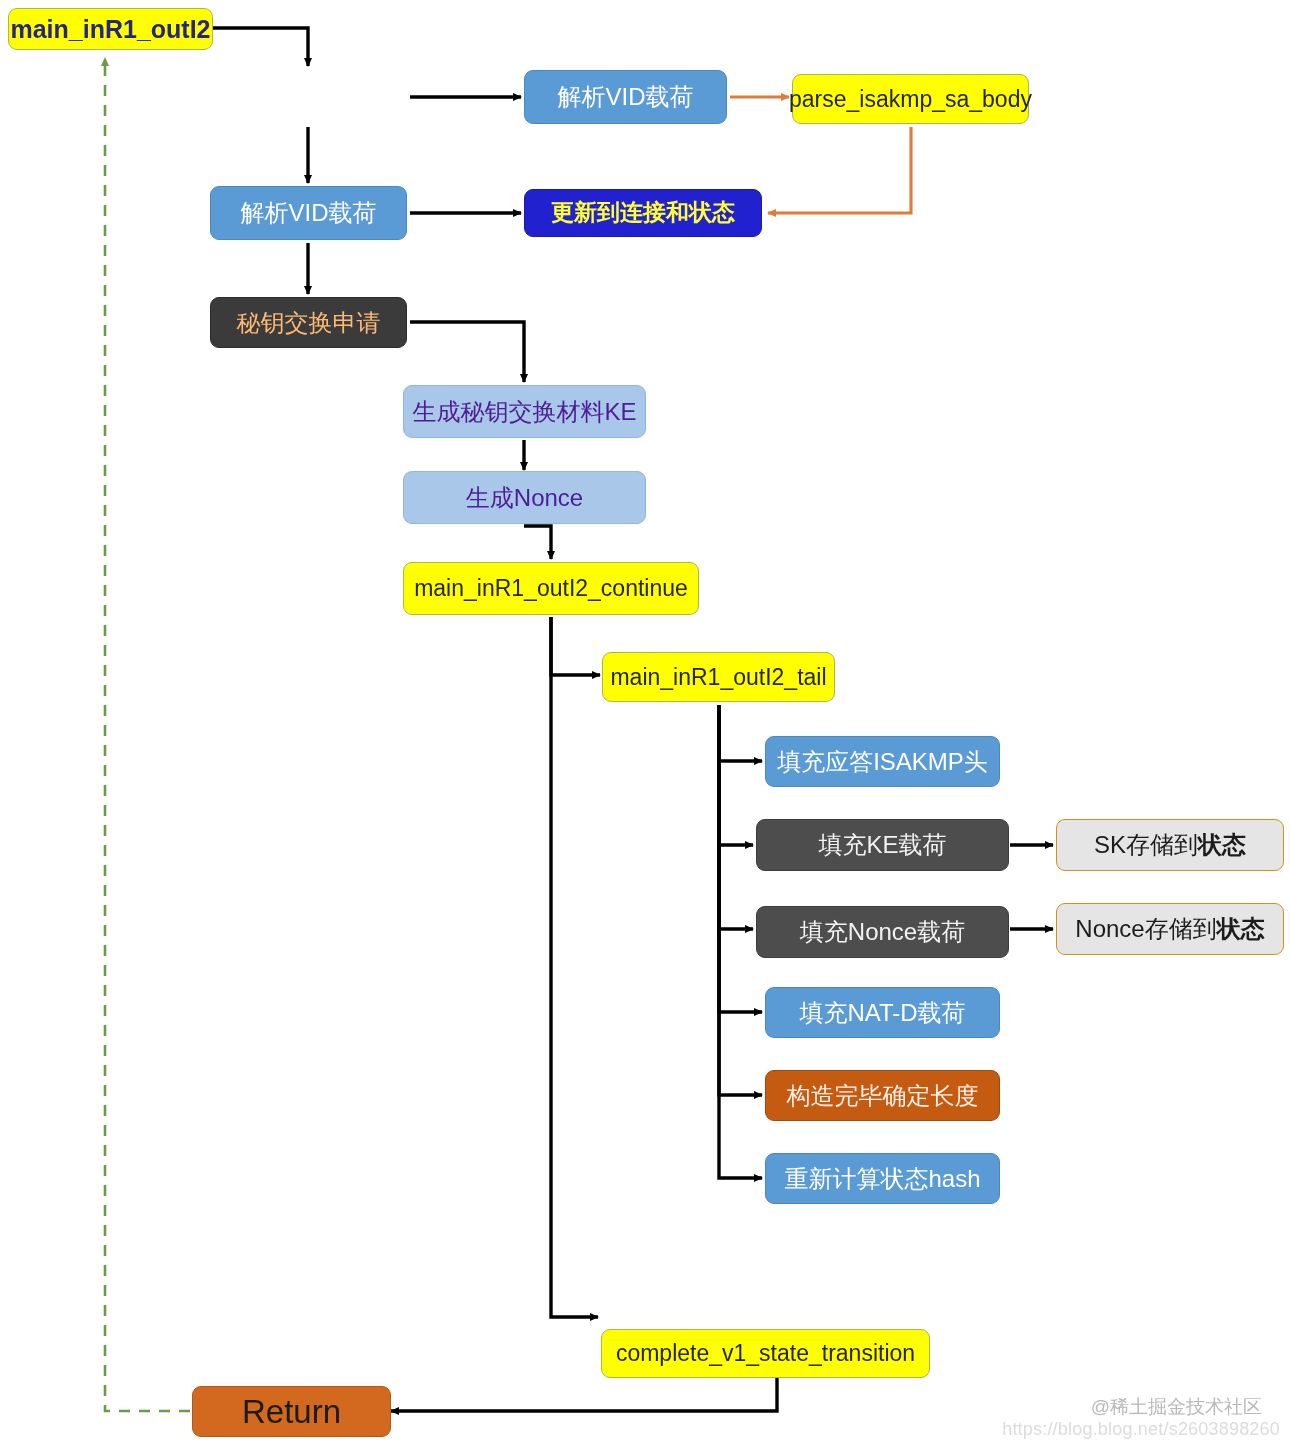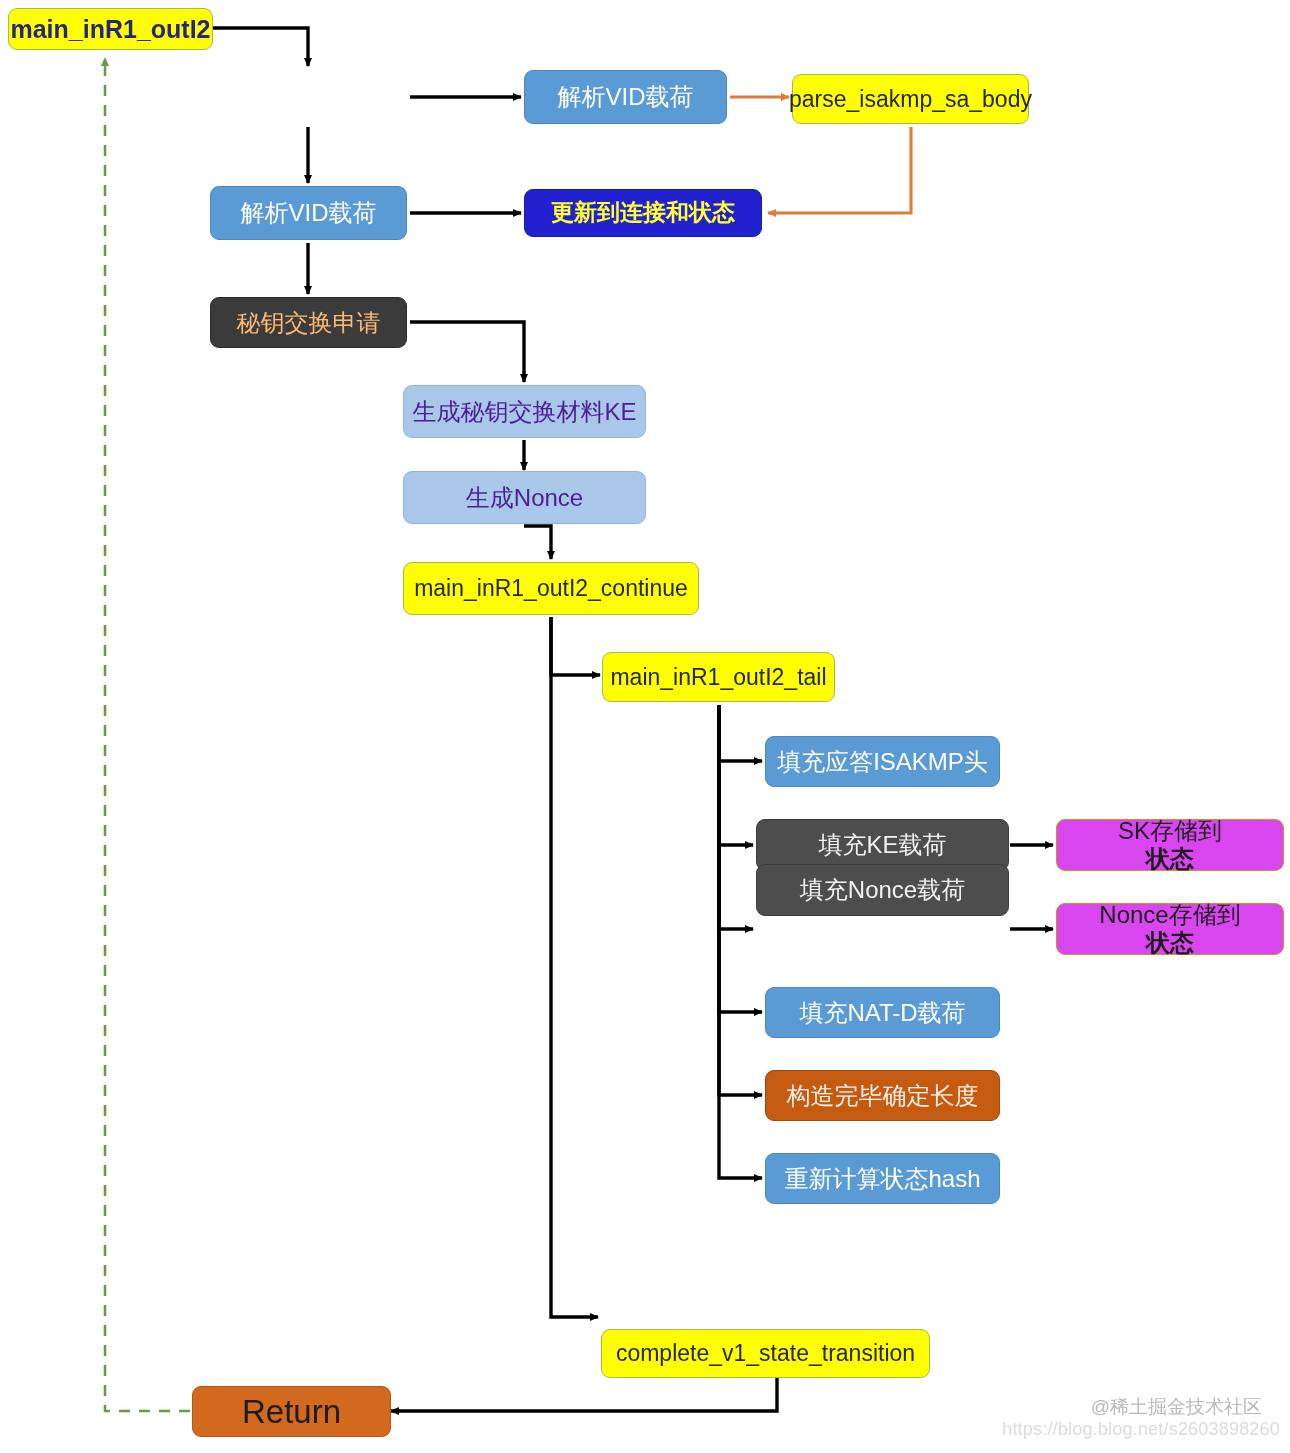--- a/index.html
+++ b/index.html
@@ -85,25 +85,24 @@
   }
   .n-navy {
     background: #2121cf;
     border: 1px solid #1b1ba8;
     color: #ffff33;
     font-size: 23px;
     font-weight: bold;
     font-family: "Liberation Serif", "DejaVu Serif", serif;
   }
   .n-amber {
-    background: #d946ef;
+    background: #e5e5e5;
     border: 1px solid #cf9416;
     color: #1c1c1c;
     font-size: 24px;
-    flex-direction: column;
   }
   .n-amber b { font-weight: bold; }
   .watermark {
     position: absolute;
     text-align: right;
     color: #c9c9c9;
     user-select: none;
   }
   .wm-1 { font-size: 19px; color: #b9b9b9; }
   .wm-2 { font-size: 18px; color: #dcdcdc; letter-spacing: .2px; }
@@ -195,21 +194,21 @@
 
   <div class="node n-blue" style="left:765px; top:736px; width:235px; height:51px;">填充应答ISAKMP头</div>
 
   <div class="node n-gray-mid" style="left:756px; top:819px; width:253px; height:52px;">填充KE载荷</div>
 
   <div class="node n-amber" style="left:1056px; top:819px; width:228px; height:52px;">
     <span>SK存储到</span>
       <b>状态</b>
   </div>
 
-  <div class="node n-gray-mid" style="left:756px; top:864px; width:253px; height:52px;">填充Nonce载荷</div>
+  <div class="node n-gray-mid" style="left:756px; top:906px; width:253px; height:52px;">填充Nonce载荷</div>
 
   <div class="node n-amber" style="left:1056px; top:903px; width:228px; height:52px;">
     <span>Nonce存储到</span>
       <b>状态</b>
   </div>
 
   <div class="node n-blue" style="left:765px; top:987px; width:235px; height:51px;">填充NAT-D载荷</div>
 
   <div class="node n-orange" style="left:765px; top:1070px; width:235px; height:51px;">构造完毕确定长度</div>
 

